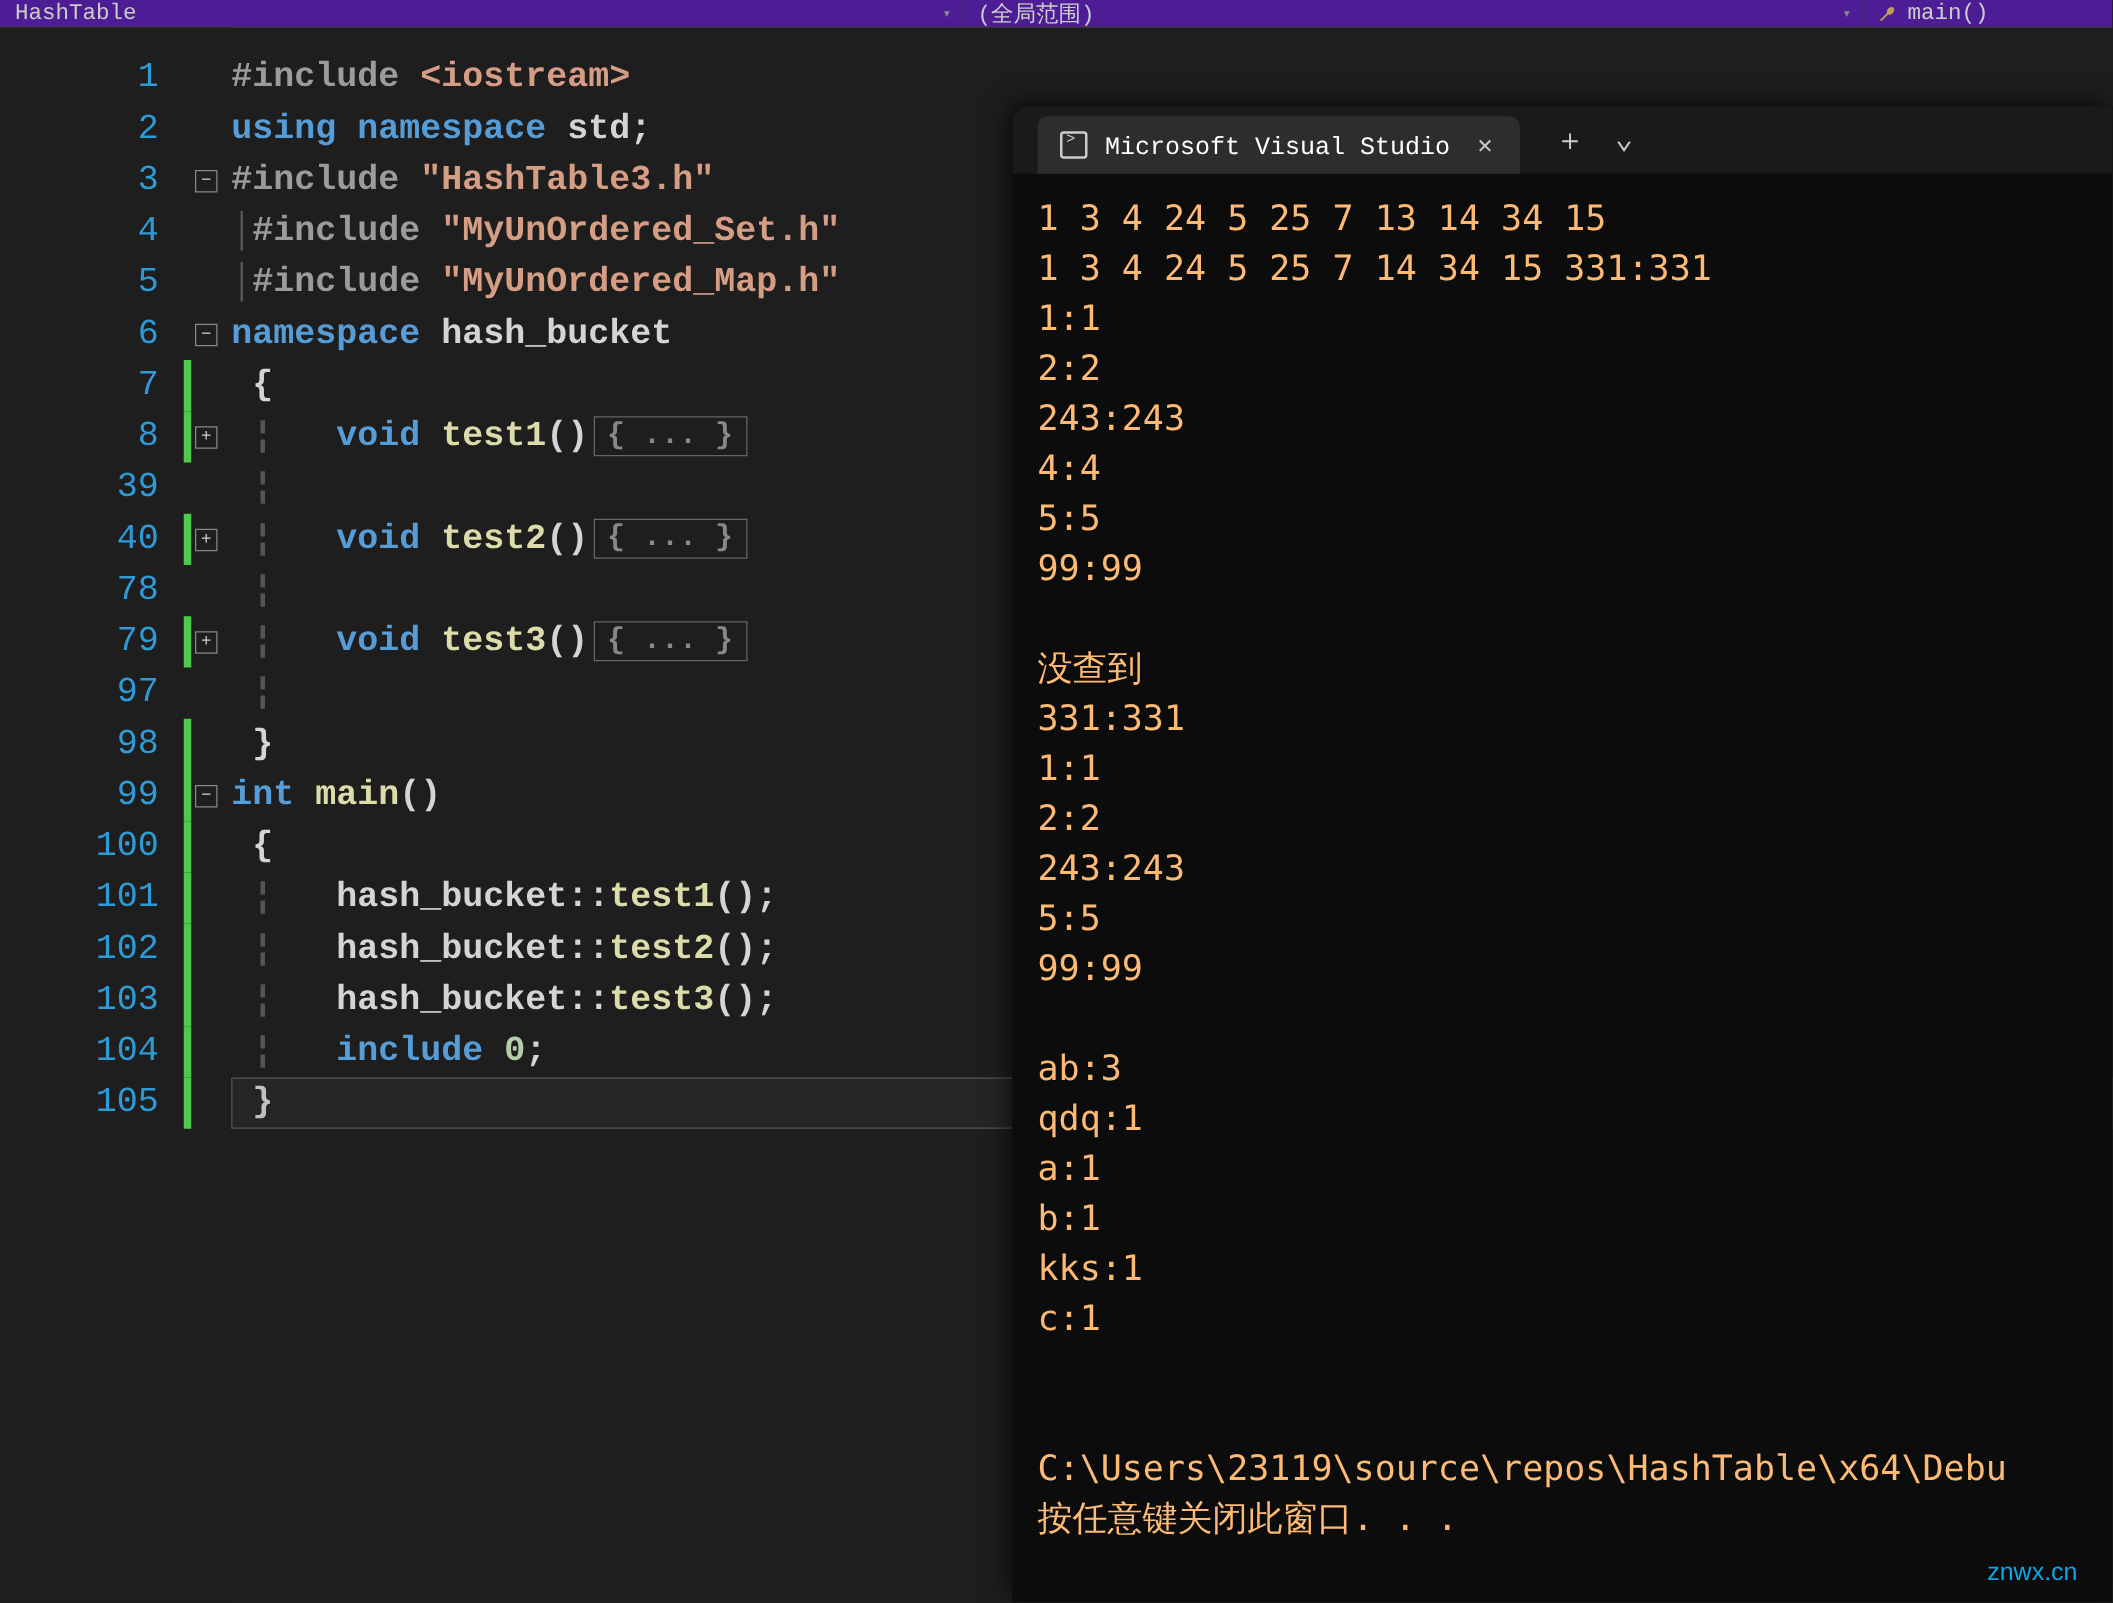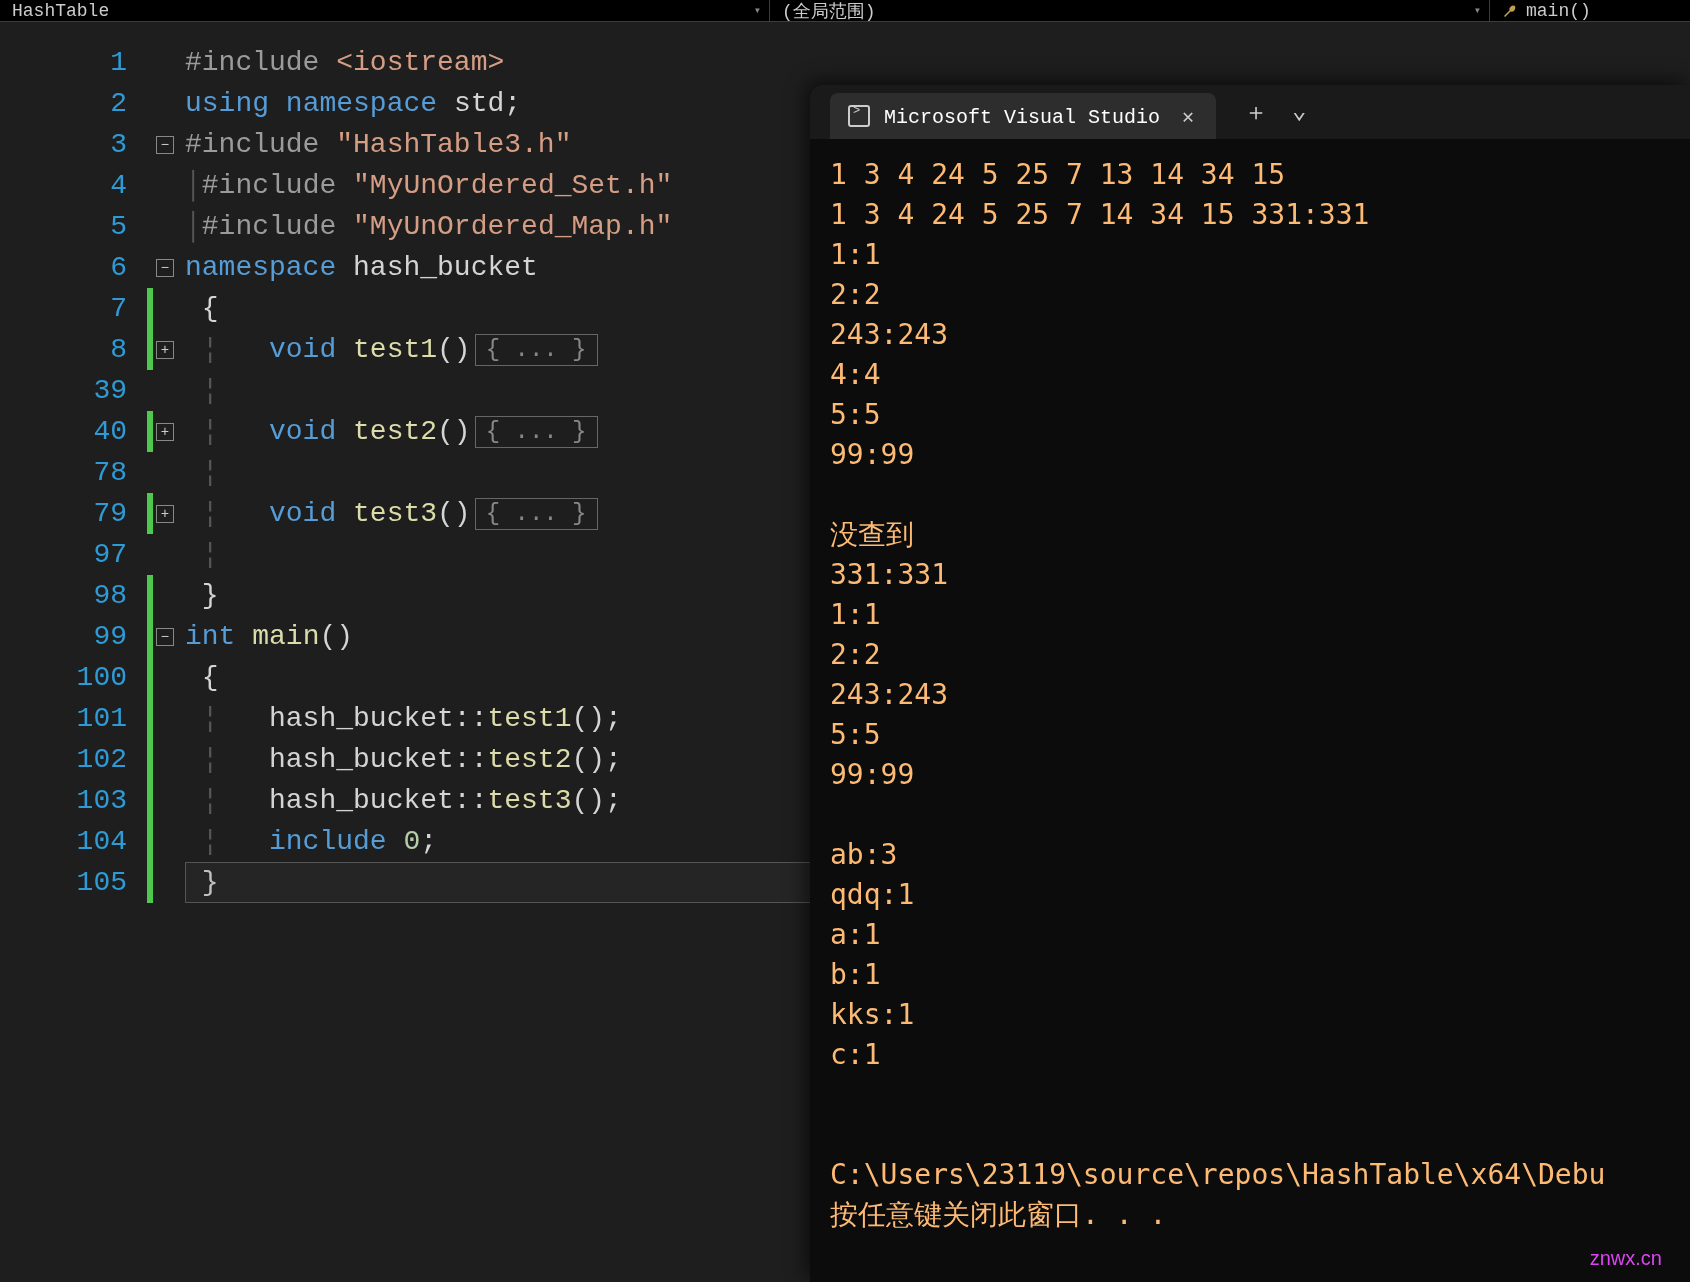--- a/index.html
+++ b/index.html
@@ -8,21 +8,21 @@
   font-family: Consolas, "Courier New", monospace;
   color: #d4d4d4;
   width: 1690px;
   height: 1282px;
   overflow: hidden;
   position: relative;
 }
 .top-bar {
   display: flex;
   height: 22px;
-  background: #000000;
+  background: #4c1d95;
   border-bottom: 1px solid #3c3c3c;
 }
 .top-dropdown {
   display: flex;
   align-items: center;
   padding: 0 12px;
   font-size: 18px;
   color: #cccccc;
   border-right: 1px solid #3c3c3c;
   position: relative;
@@ -104,20 +104,21 @@
   flex: 1;
   padding-top: 20px;
   font-size: 28px;
   position: relative;
 }
 .code-line {
   height: 41px;
   line-height: 41px;
   white-space: pre;
   position: relative;
+  font-weight: bold;
 }
 .guide {
   color: #555;
 }
 .k-pp { color: #9b9b9b; }
 .k-kw { color: #569cd6; }
 .k-str { color: #d69d85; }
 .k-func { color: #dcdcaa; }
 .k-num { color: #b5cea8; }
 .k-plain { color: #d4d4d4; }
@@ -215,21 +216,21 @@
   line-height: 40px;
   color: #fdba74;
   white-space: pre;
   font-family: Consolas, "NSimSun", monospace;
   overflow: hidden;
 }
 .watermark {
   position: absolute;
   bottom: 12px;
   right: 28px;
-  color: #d946ef;
+  color: #0ea5e9;
   font-size: 20px;
   font-family: sans-serif;
 }
 .wrench-icon {
   width: 16px;
   height: 16px;
   display: inline-block;
   color: #c0a050;
 }
 </style>

